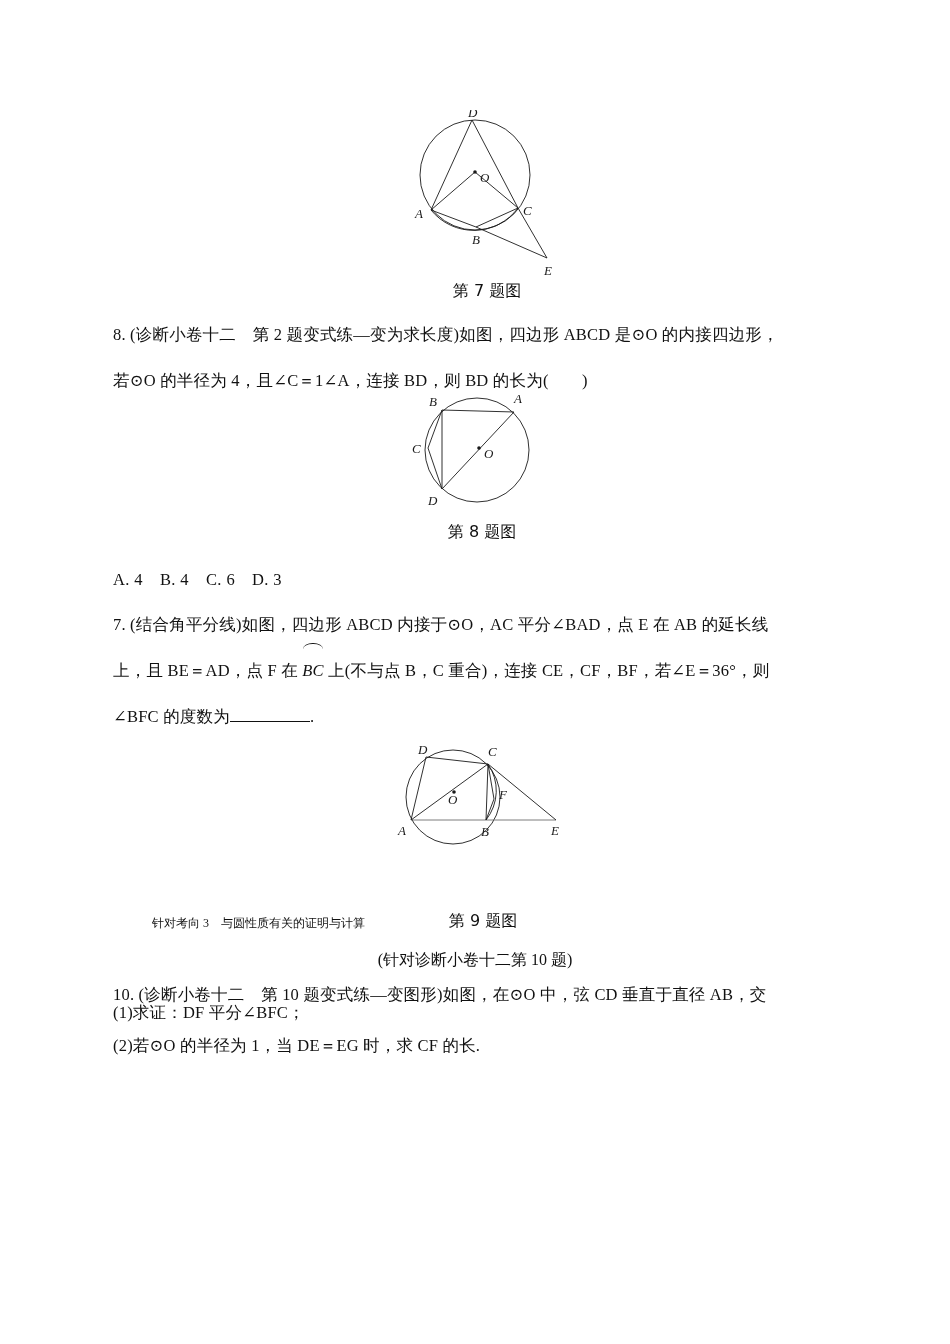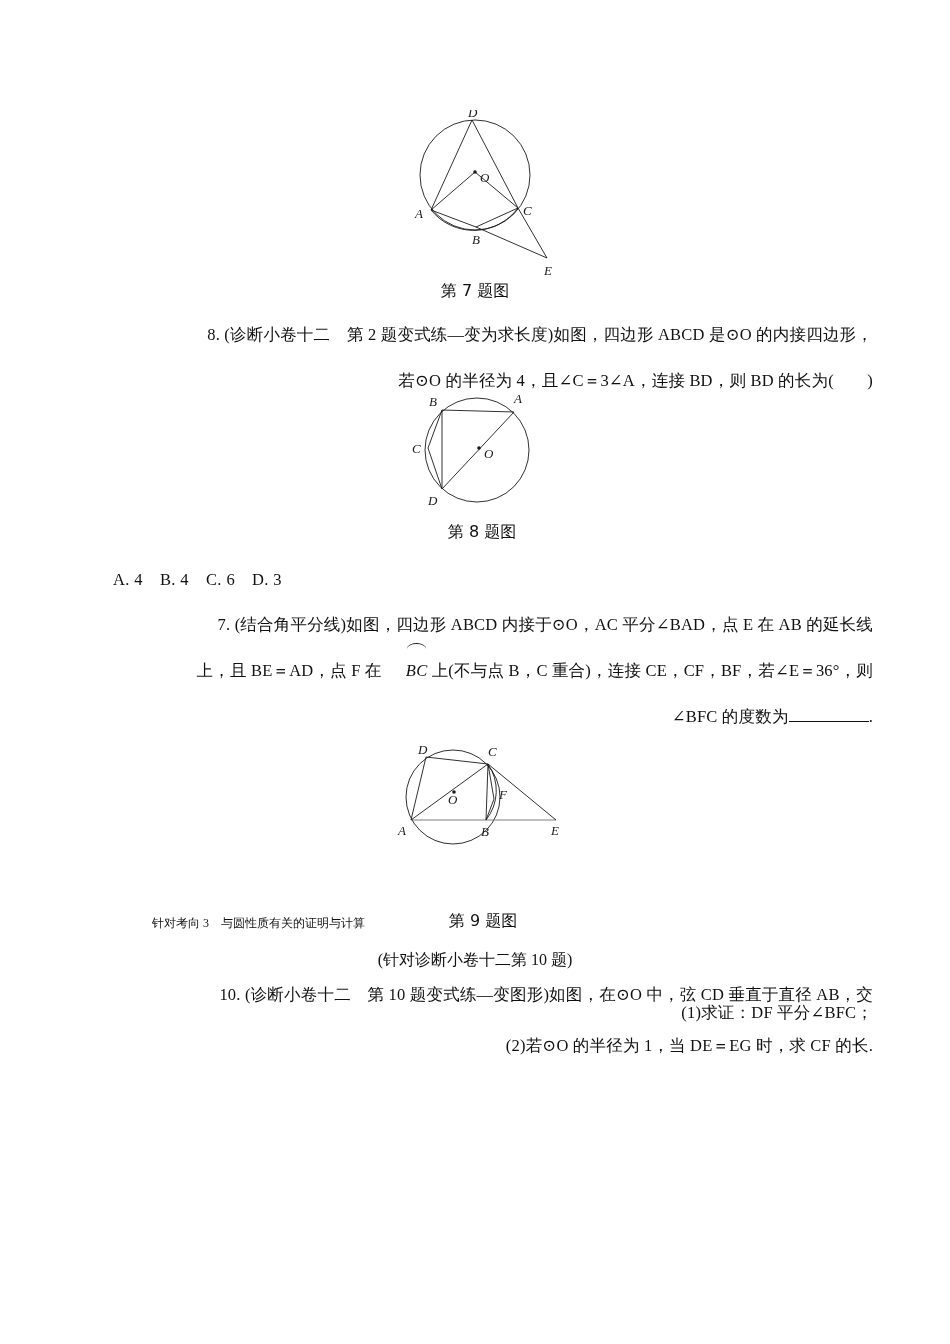--- a/index.html
+++ b/index.html
@@ -23,24 +23,23 @@
   }
 
   
   .qtext {
     position: absolute;
     font-size: 16.5px;
     line-height: 46px;
     letter-spacing: 0.2px;
     color: #111;
     white-space: nowrap;
-    text-align: right;
   }
   .qline { white-space: nowrap; }
-  .it { font-style: italic; font-family: "Liberation Serif", serif; margin-left: 20px; }
+  .it { font-style: italic; font-family: "Liberation Serif", serif; }
   .blank { display:inline-block; border-bottom:1px solid #111; width:80px; height:0.85em;}
 
   
   .fig-caption {
     position: absolute;
     font-family: "DejaVu Sans", "Liberation Sans", sans-serif;
     font-size: 16px;
     color: #111;
     text-align: center;
     white-space: nowrap;
@@ -101,25 +100,25 @@
       <line x1="128" y1="98" x2="157" y2="148" stroke="#1a1a1a" stroke-width="0.9"></line>
 
       <text x="78" y="7" font-family="Liberation Serif, serif" font-style="italic" font-size="13" fill="#1a1a1a">D</text>
       <text x="90" y="72" font-family="Liberation Serif, serif" font-style="italic" font-size="13" fill="#1a1a1a">O</text>
       <text x="25" y="108" font-family="Liberation Serif, serif" font-style="italic" font-size="13" fill="#1a1a1a">A</text>
       <text x="82" y="134" font-family="Liberation Serif, serif" font-style="italic" font-size="13" fill="#1a1a1a">B</text>
       <text x="133" y="105" font-family="Liberation Serif, serif" font-style="italic" font-size="13" fill="#1a1a1a">C</text>
       <text x="154" y="165" font-family="Liberation Serif, serif" font-style="italic" font-size="13" fill="#1a1a1a">E</text>
     </svg>
   </div>
-  <div class="fig-caption" style="left:380px; top:281px; width:190px;">第 7 题图</div>
+  <div class="fig-caption" style="left:392px; top:281px; width:190px;">第 7 题图</div>
 
   <div class="qtext" style="left:113px; top:312px; width:760px;">
     <div class="qline">8. (诊断小卷十二　第 2 题变式练—变为求长度)如图，四边形 ABCD 是⊙O 的内接四边形，</div>
-    <div class="qline">若⊙O 的半径为 4，且∠C＝3∠A，连接 BD，则 BD 的长为(　　)</div>
+    <div class="qline">若⊙O 的半径为 4，且∠C＝1∠A，连接 BD，则 BD 的长为(　　)</div>
   </div>
 
   <div class="figure" style="left:392px; top:388px; width:180px; height:130px;">
     <svg width="180" height="130" viewBox="0 0 180 130">
       <circle cx="85" cy="62" r="52" fill="none" stroke="#1a1a1a" stroke-width="0.9"></circle>
       <circle cx="87" cy="60" r="1.8" fill="#1a1a1a"></circle>
 
       <line x1="50" y1="22" x2="122" y2="24" stroke="#1a1a1a" stroke-width="0.9"></line>
       <line x1="50" y1="22" x2="50" y2="101" stroke="#1a1a1a" stroke-width="0.9"></line>
       <line x1="50" y1="22" x2="36" y2="60" stroke="#1a1a1a" stroke-width="0.9"></line>

